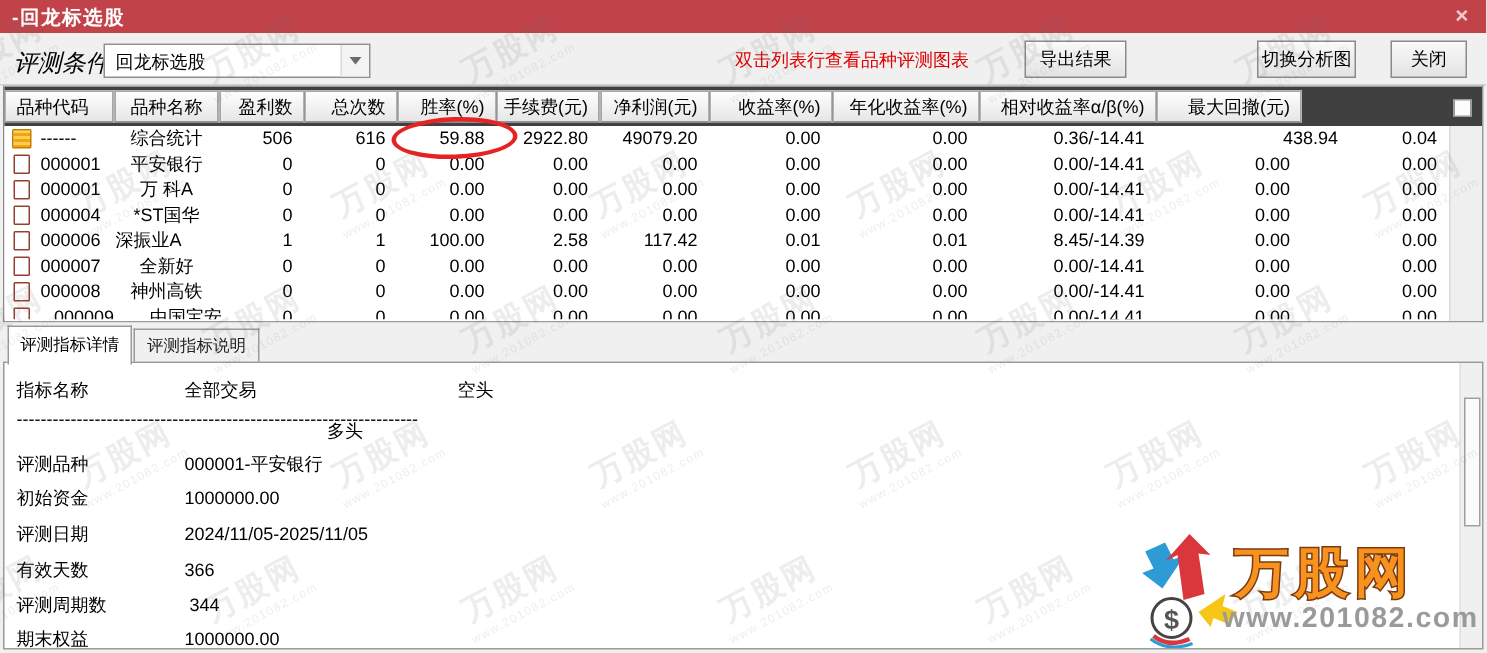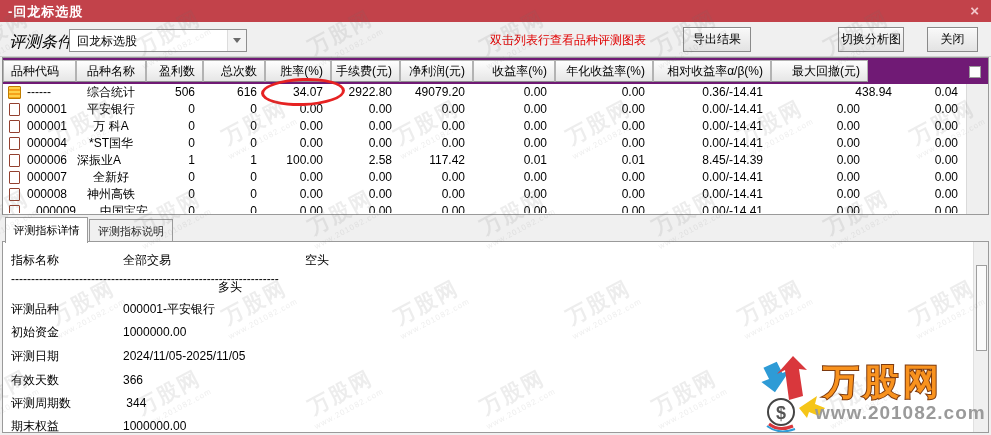--- a/index.html
+++ b/index.html
@@ -20,21 +20,21 @@
   .combobox .combo-arrow-btn { position:absolute; right:0; top:0; width:19px; height:21px; background:#f4f4f4; border-left:1px solid #dcdcdc; }
   .combo-arrow-btn::after { content:""; position:absolute; left:5px; top:8px; border-left:4px solid transparent; border-right:4px solid transparent; border-top:5px solid #6a6a6a; }
   .hint-text { position:absolute; left:490px; top:10px; color:#e00000; font-size:12px; }
   .tb-btn { position:absolute; top:5px; height:25px; background:linear-gradient(#f9f9f9,#e3e3e3); border:1px solid #8a8a8a; box-shadow:inset 0 1px 0 #ffffff; font-size:12px; text-align:center; line-height:22px; color:#000; }
   #btn-export { left:683px; width:68px; }
   #btn-switch { left:838px; width:66px; }
   #btn-close  { left:927px; width:51px; }
 
   
   .table-area { position:absolute; left:2px; top:57px; width:987px; height:158px; background:#ffffff; border:1px solid #9a9a9a; border-left-color:#8a8a8a; }
-  .theader { position:relative; height:26px; width:985px; background:#701a75; }
+  .theader { position:relative; height:26px; width:985px; background:#404040; }
   .hcell { position:absolute; top:2px; height:22px; background:linear-gradient(#fefefe,#e6e6e6); border:1px solid #b3b3b3; border-bottom:1px solid #8f8f8f; font-size:12px; line-height:20px; white-space:nowrap; overflow:hidden; }
   .hcell.num { text-align:right; padding-right:7px; }
   .hcell.left { text-align:left; padding-left:7px; }
   .hcell.center { text-align:center; }
   .hcorner { position:absolute; top:8px; left:966px; width:12px; height:12px; background:#fdfdfd; border:1px solid #9a9a9a; }
   .tbody { position:relative; width:985px; height:129px; overflow:hidden; background:#ffffff; }
   .rstrip { position:absolute; right:0; top:26px; width:22px; height:130px; background:#efefef; border-left:1px solid #dadada; }
   .trow { position:relative; height:17px; width:963px; }
   .trow.clipped { height:10px; overflow:hidden; }
   .cell { position:absolute; top:0; height:17px; line-height:17px; font-size:12px; white-space:nowrap; overflow:hidden; }
@@ -110,21 +110,21 @@
         <div class="hcell num" style="left: 650px; width: 118px;">相对收益率α/β(%)</div>
         <div class="hcell num" style="left: 768px; width: 97px;">最大回撤(元)</div>
       </div>
     <div class="hcorner"></div>
     <div class="tbody" id="tbody">
         <div class="trow">
           <div class="code-wrap" style="width: 73px;"><span class="sum-icon"></span><span>------</span></div>
           <div class="cell cname" style="left: 73px; width: 70px;">综合统计</div>
           <div class="cell num" style="left: 143px; width: 57px;">506</div>
           <div class="cell num" style="left: 200px; width: 62px;">616</div>
-          <div class="cell num" style="left: 262px; width: 66px;">34.07</div>
+          <div class="cell num" style="left: 262px; width: 66px;">59.88</div>
           <div class="cell num" style="left: 328px; width: 69px;">2922.80</div>
           <div class="cell num" style="left: 397px; width: 73px;">49079.20</div>
           <div class="cell num" style="left: 470px; width: 82px;">0.00</div>
           <div class="cell num" style="left: 552px; width: 98px;">0.00</div>
           <div class="cell num" style="left: 650px; width: 118px;">0.36/-14.41</div>
           <div class="cell num" style="left: 800px; width: 97px;">438.94</div>
           <div class="cell num" style="left: 865px; width: 98px;">0.04</div>
         </div>
         <div class="trow">
           <div class="code-wrap" style="width: 73px;"><span class="doc-icon"></span><span>000001</span></div>

